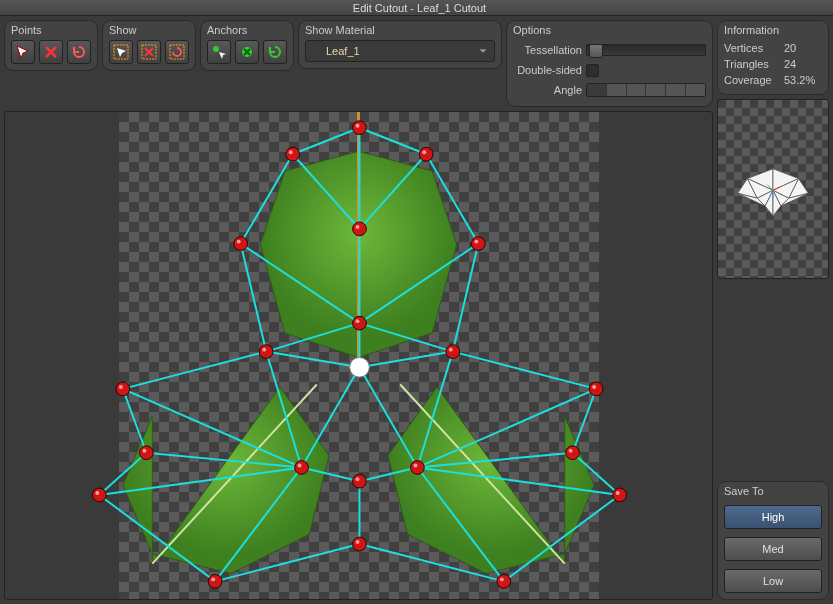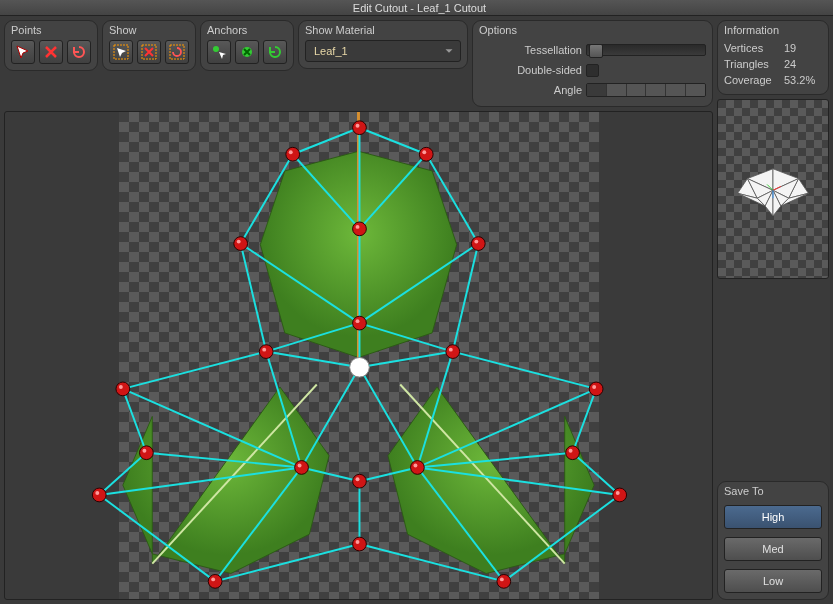--- a/index.html
+++ b/index.html
@@ -48,26 +48,26 @@
     width: 24px; height: 24px;
     background: linear-gradient(#585858,#404040);
     border: 1px solid #222;
     border-radius: 3px;
     display: flex; align-items: center; justify-content: center;
     cursor: pointer;
   }
   .ico { width: 16px; height: 16px; display: block; }
 
   .dropdown {
-    width: 156px; height: 22px;
+    width: 190px; height: 22px;
     background: #3a3a3a;
     border: 1px solid #222;
     border-radius: 3px;
     display: flex; align-items: center; justify-content: space-between;
-    padding: 0 4px 0 8px;
+    padding: 0 4px 0 20px;
     color: #e8d8a8;
     cursor: pointer;
   }
   .dd-arrow { width: 14px; height: 14px; fill:#999; }
 
   .opt-row { display: flex; align-items: center; gap: 4px; height: 20px; justify-content: flex-end;}
   .opt-label { font-size: 11px; color: #ccc; text-align: right; }
   .slider {
     width: 120px; height: 12px;
     background: linear-gradient(#2a2a2a,#3a3a3a);
@@ -373,21 +373,21 @@
         </svg>
     </div>
   </div>
 
   <div class="right-col">
 
     <div class="panel">
       <div class="panel-title">Information</div>
       <div class="info-row">
           <span class="k">Vertices</span>
-          <span class="v">19</span>
+          <span class="v">20</span>
         </div>
       <div class="info-row">
           <span class="k">Triangles</span>
           <span class="v">24</span>
         </div>
       <div class="info-row">
           <span class="k">Coverage</span>
           <span class="v">53.2%</span>
         </div>
     </div>

